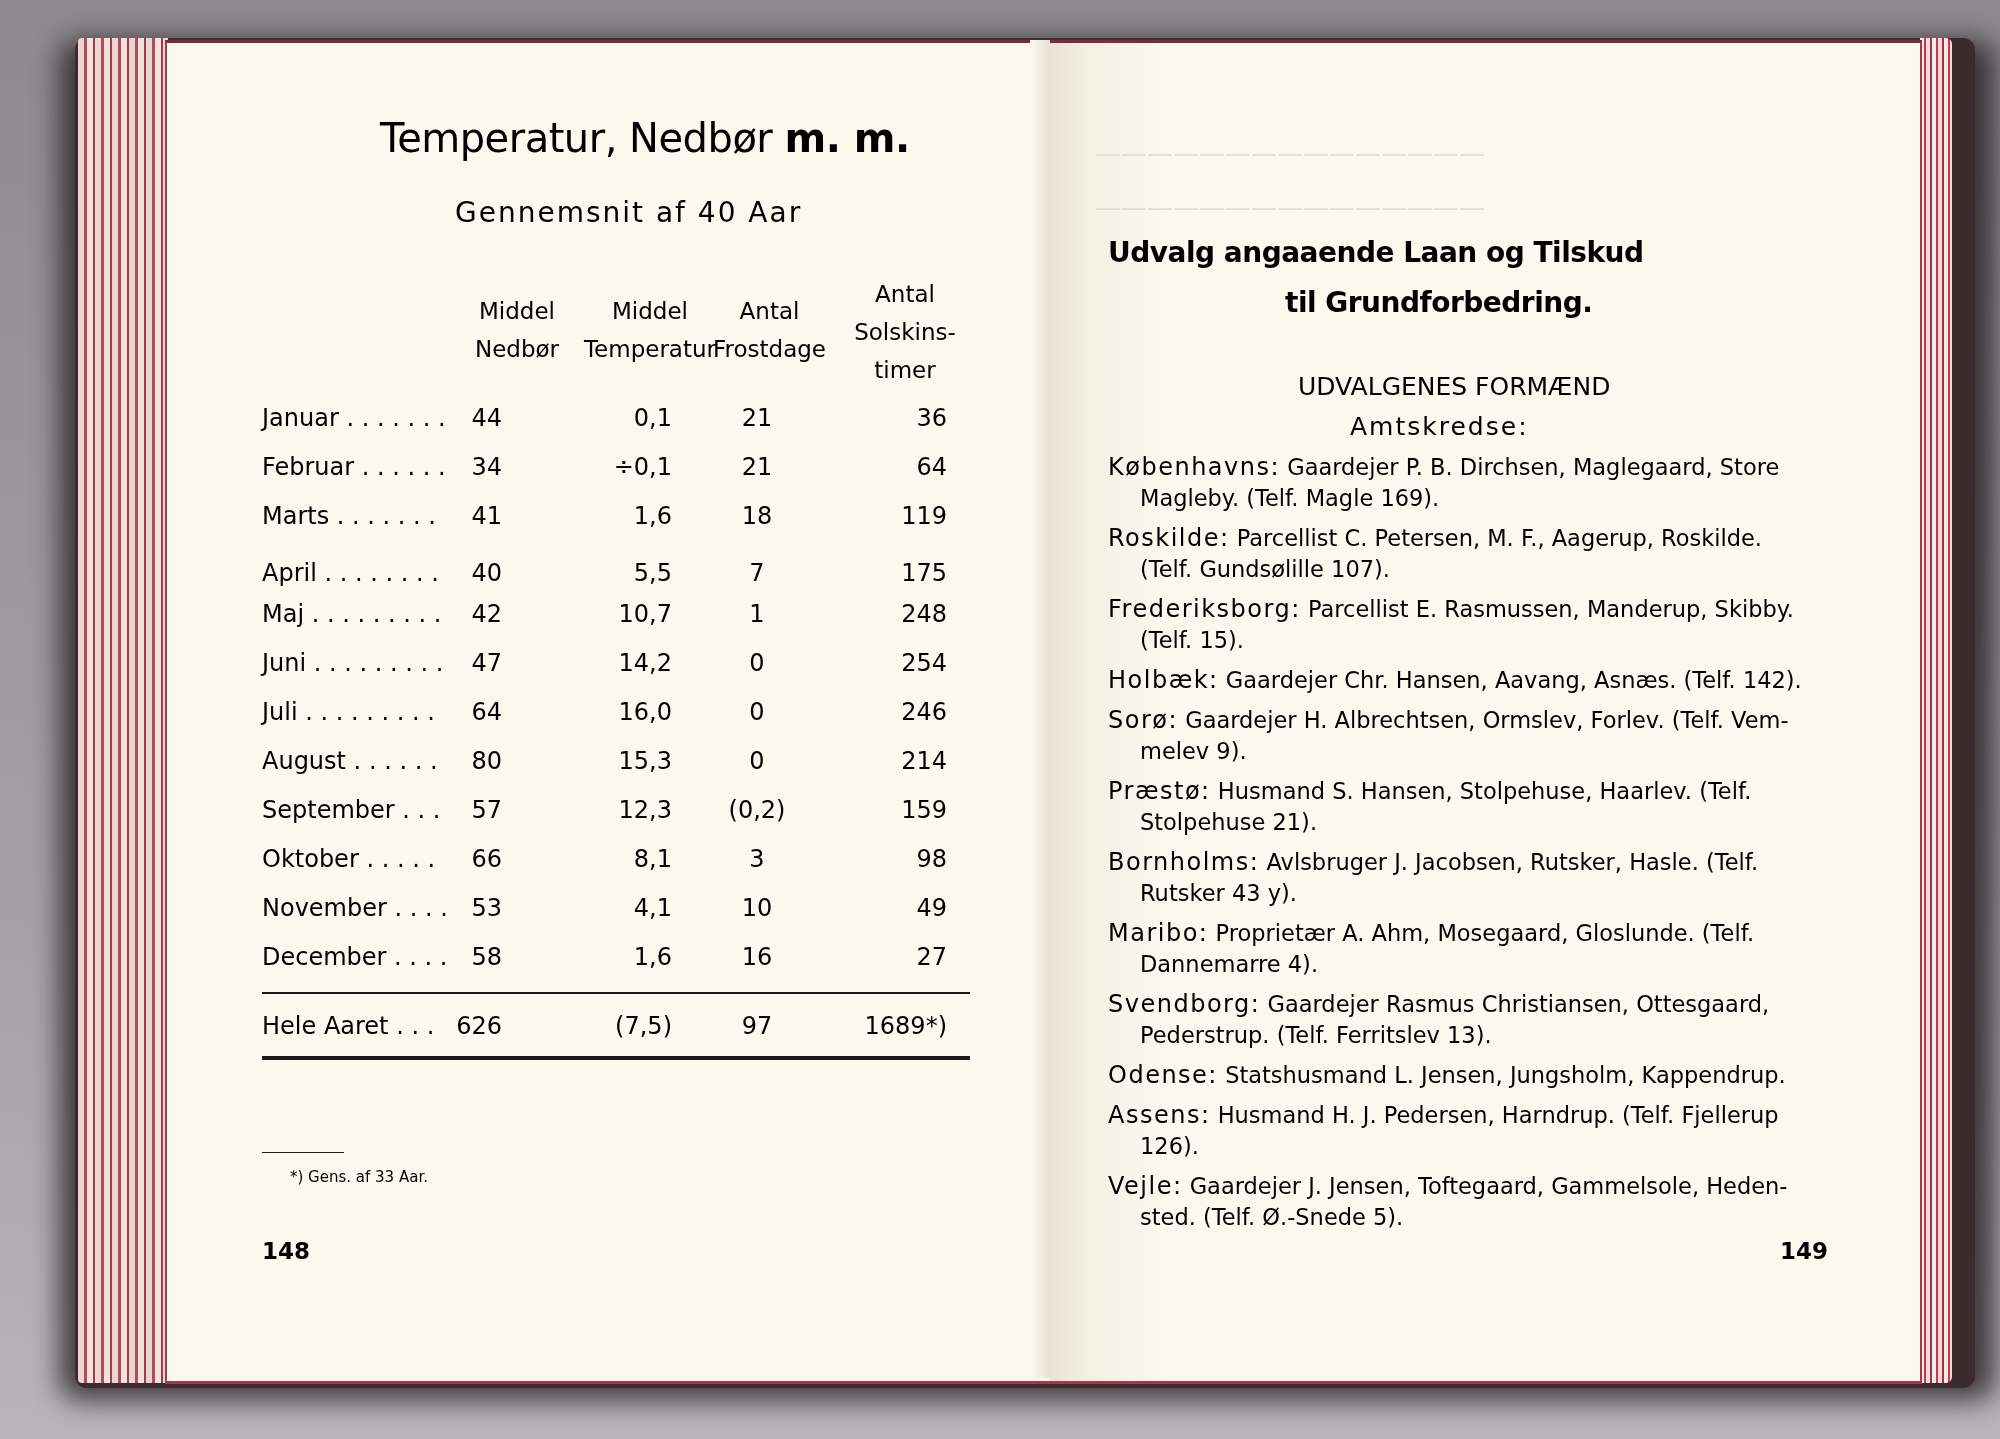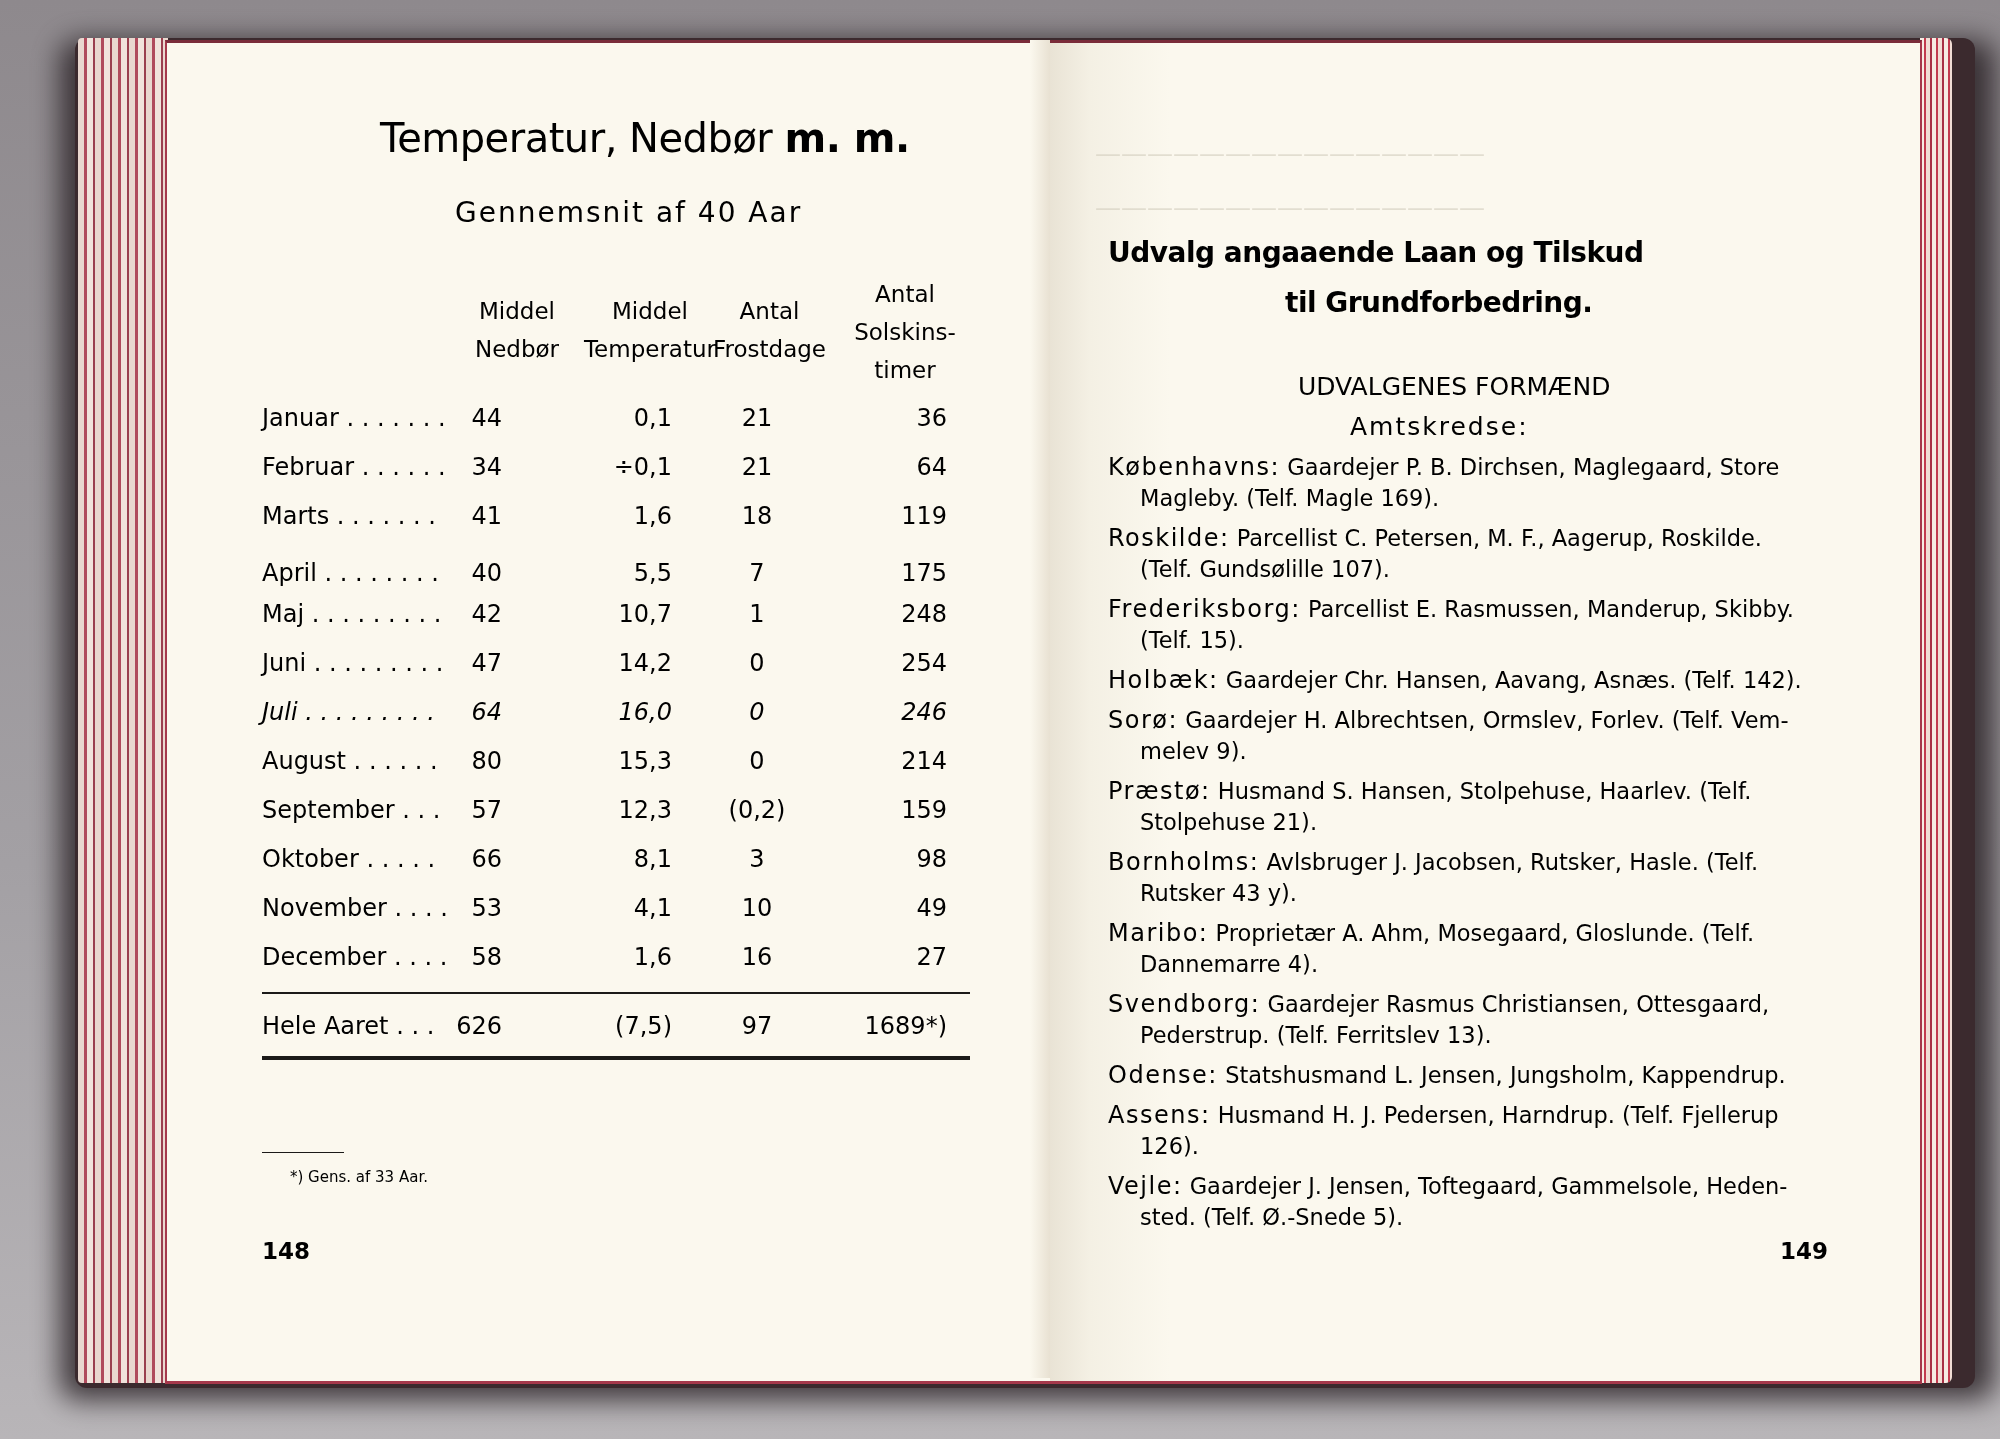--- a/index.html
+++ b/index.html
@@ -140,21 +140,21 @@
       <span class="c-frost">1</span>
       <span class="c-sol">248</span>
     </div>
     <div class="row" style="top: 649px;">
       <span class="c-month">Juni . . . . . . . . .</span>
       <span class="c-nedbor">47</span>
       <span class="c-temp">14,2</span>
       <span class="c-frost">0</span>
       <span class="c-sol">254</span>
     </div>
-    <div class="row" style="top: 698px; font-style: italic;">
+    <div class="row" style="top: 698px;">
       <span class="c-month">Juli . . . . . . . . .</span>
       <span class="c-nedbor">64</span>
       <span class="c-temp">16,0</span>
       <span class="c-frost">0</span>
       <span class="c-sol">246</span>
     </div>
     <div class="row" style="top: 747px;">
       <span class="c-month">August . . . . . .</span>
       <span class="c-nedbor">80</span>
       <span class="c-temp">15,3</span>

